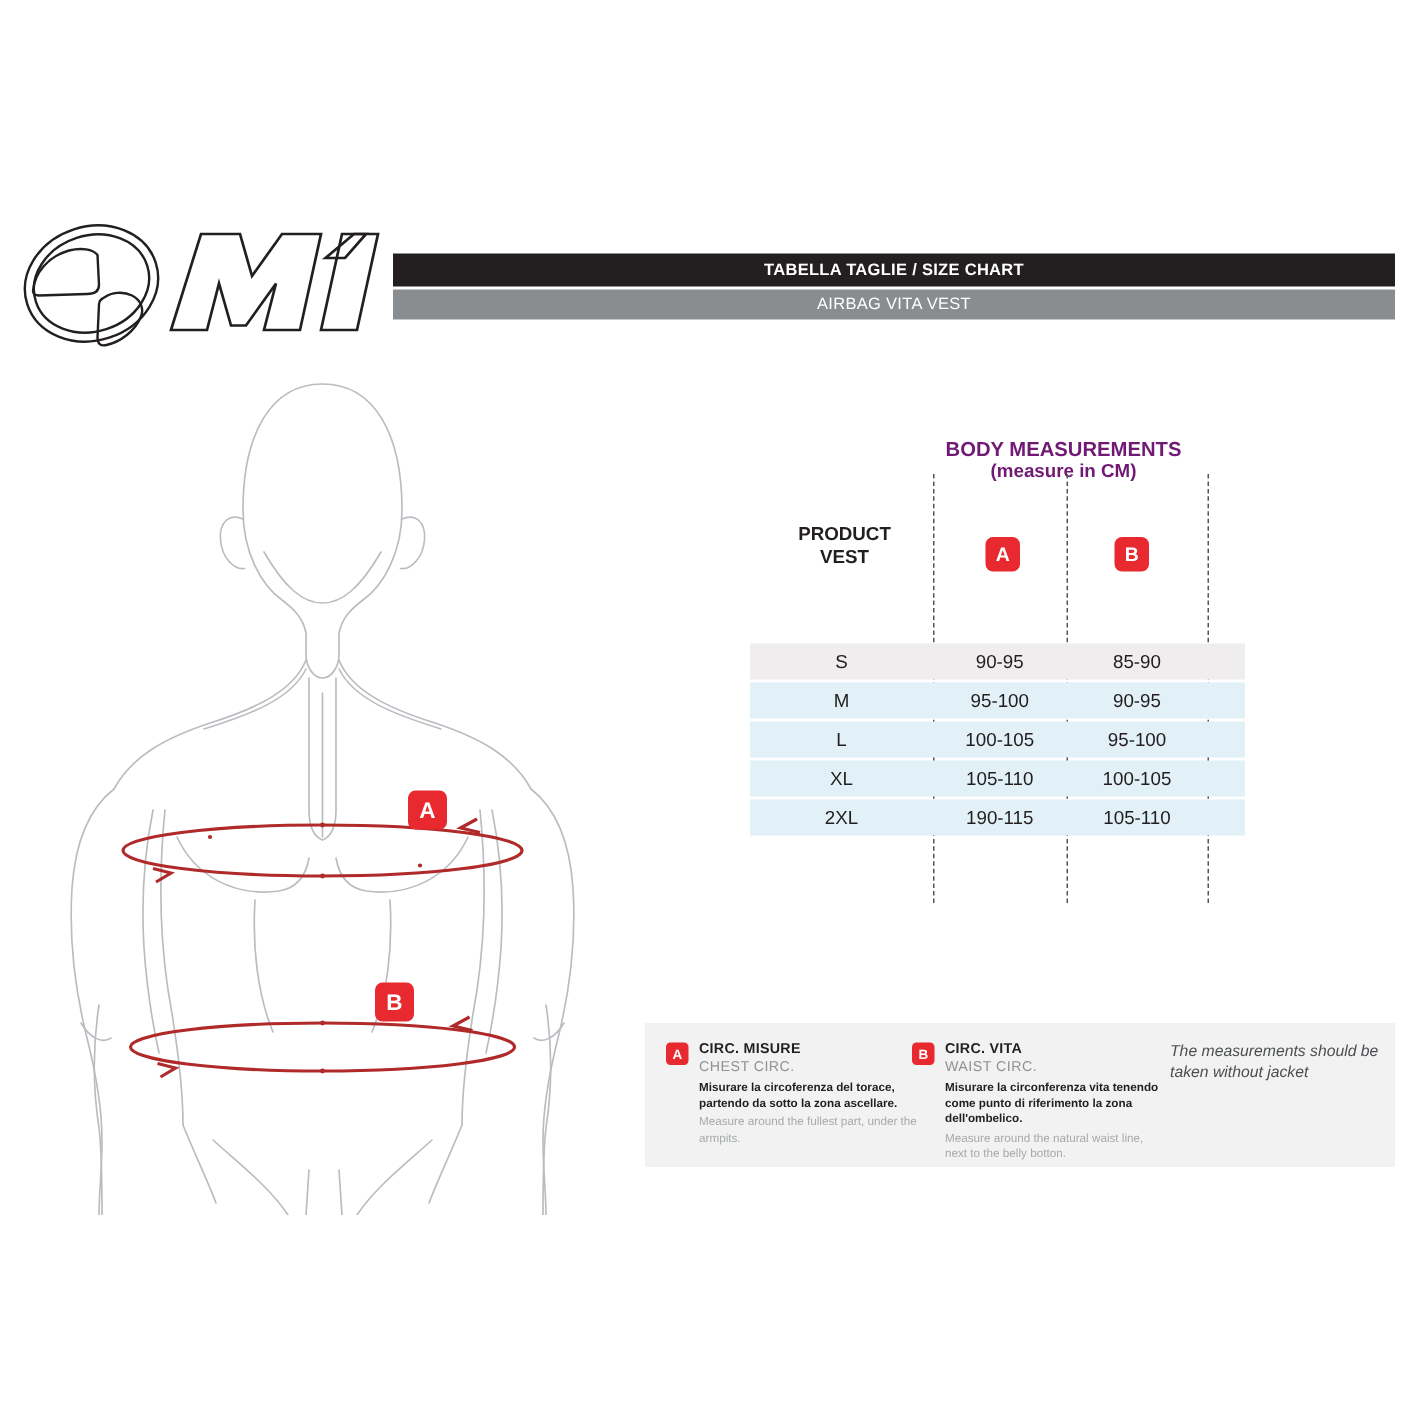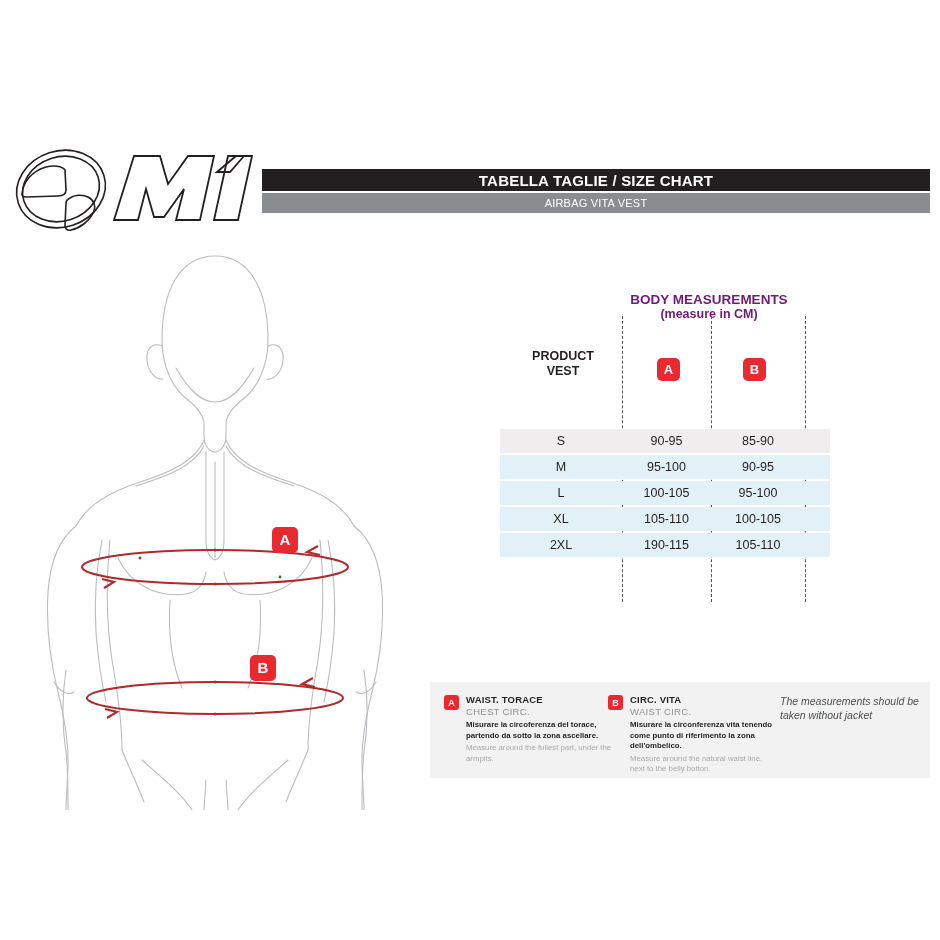--- a/index.html
+++ b/index.html
@@ -26,21 +26,21 @@
 
   
   #title-bar {
     position: absolute;
     left: 262px;
     top: 169px;
     width: 668px;
     height: 22px;
     background: #231f20;
     color: #ffffff;
-    font-size: 15px;
+    font-size: 11px;
     font-weight: bold;
     letter-spacing: 0.2px;
     display: flex;
     align-items: center;
     justify-content: center;
   }
   #subtitle-bar {
     position: absolute;
     left: 262px;
     top: 193px;
@@ -346,21 +346,21 @@
       </div>
       <div class="row-gap"></div>
     </div>
 </div>
 
 <div id="legend">
 
   <div class="leg-col" id="leg-a">
     <div class="leg-badge">A</div>
     <div class="leg-body">
-      <div class="leg-t1">WAIST. TORACE</div>
+      <div class="leg-t1">CIRC. MISURE</div>
       <div class="leg-t2">CHEST CIRC.</div>
       <div class="leg-t3">Misurare la circoferenza del torace, partendo da sotto la zona ascellare.</div>
       <div class="leg-t4">Measure around the fullest part, under the armpits.</div>
     </div>
   </div>
 
   <div class="leg-col" id="leg-b">
     <div class="leg-badge">B</div>
     <div class="leg-body">
       <div class="leg-t1">CIRC. VITA</div>

